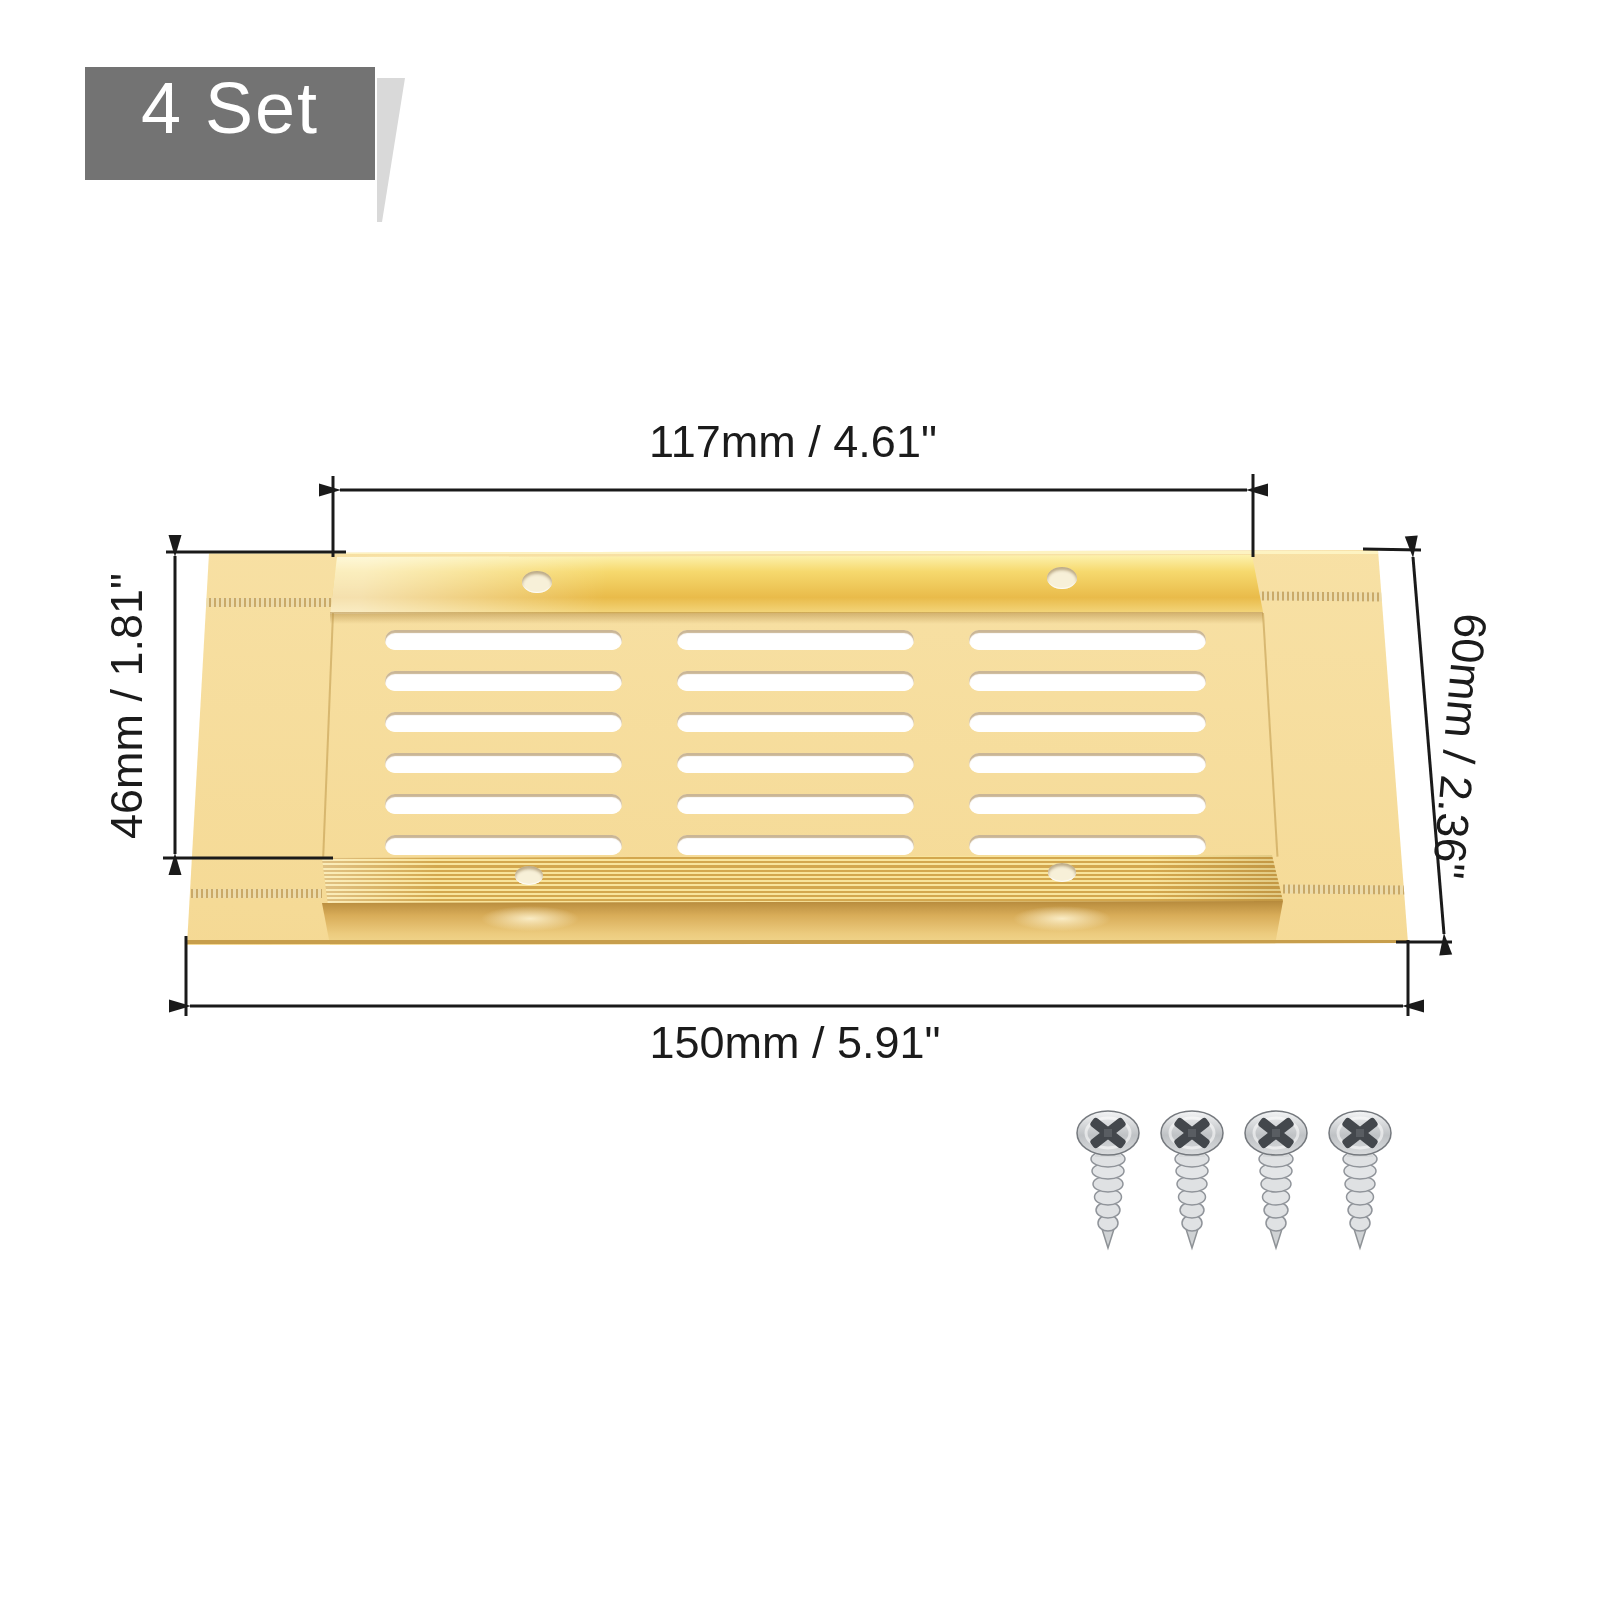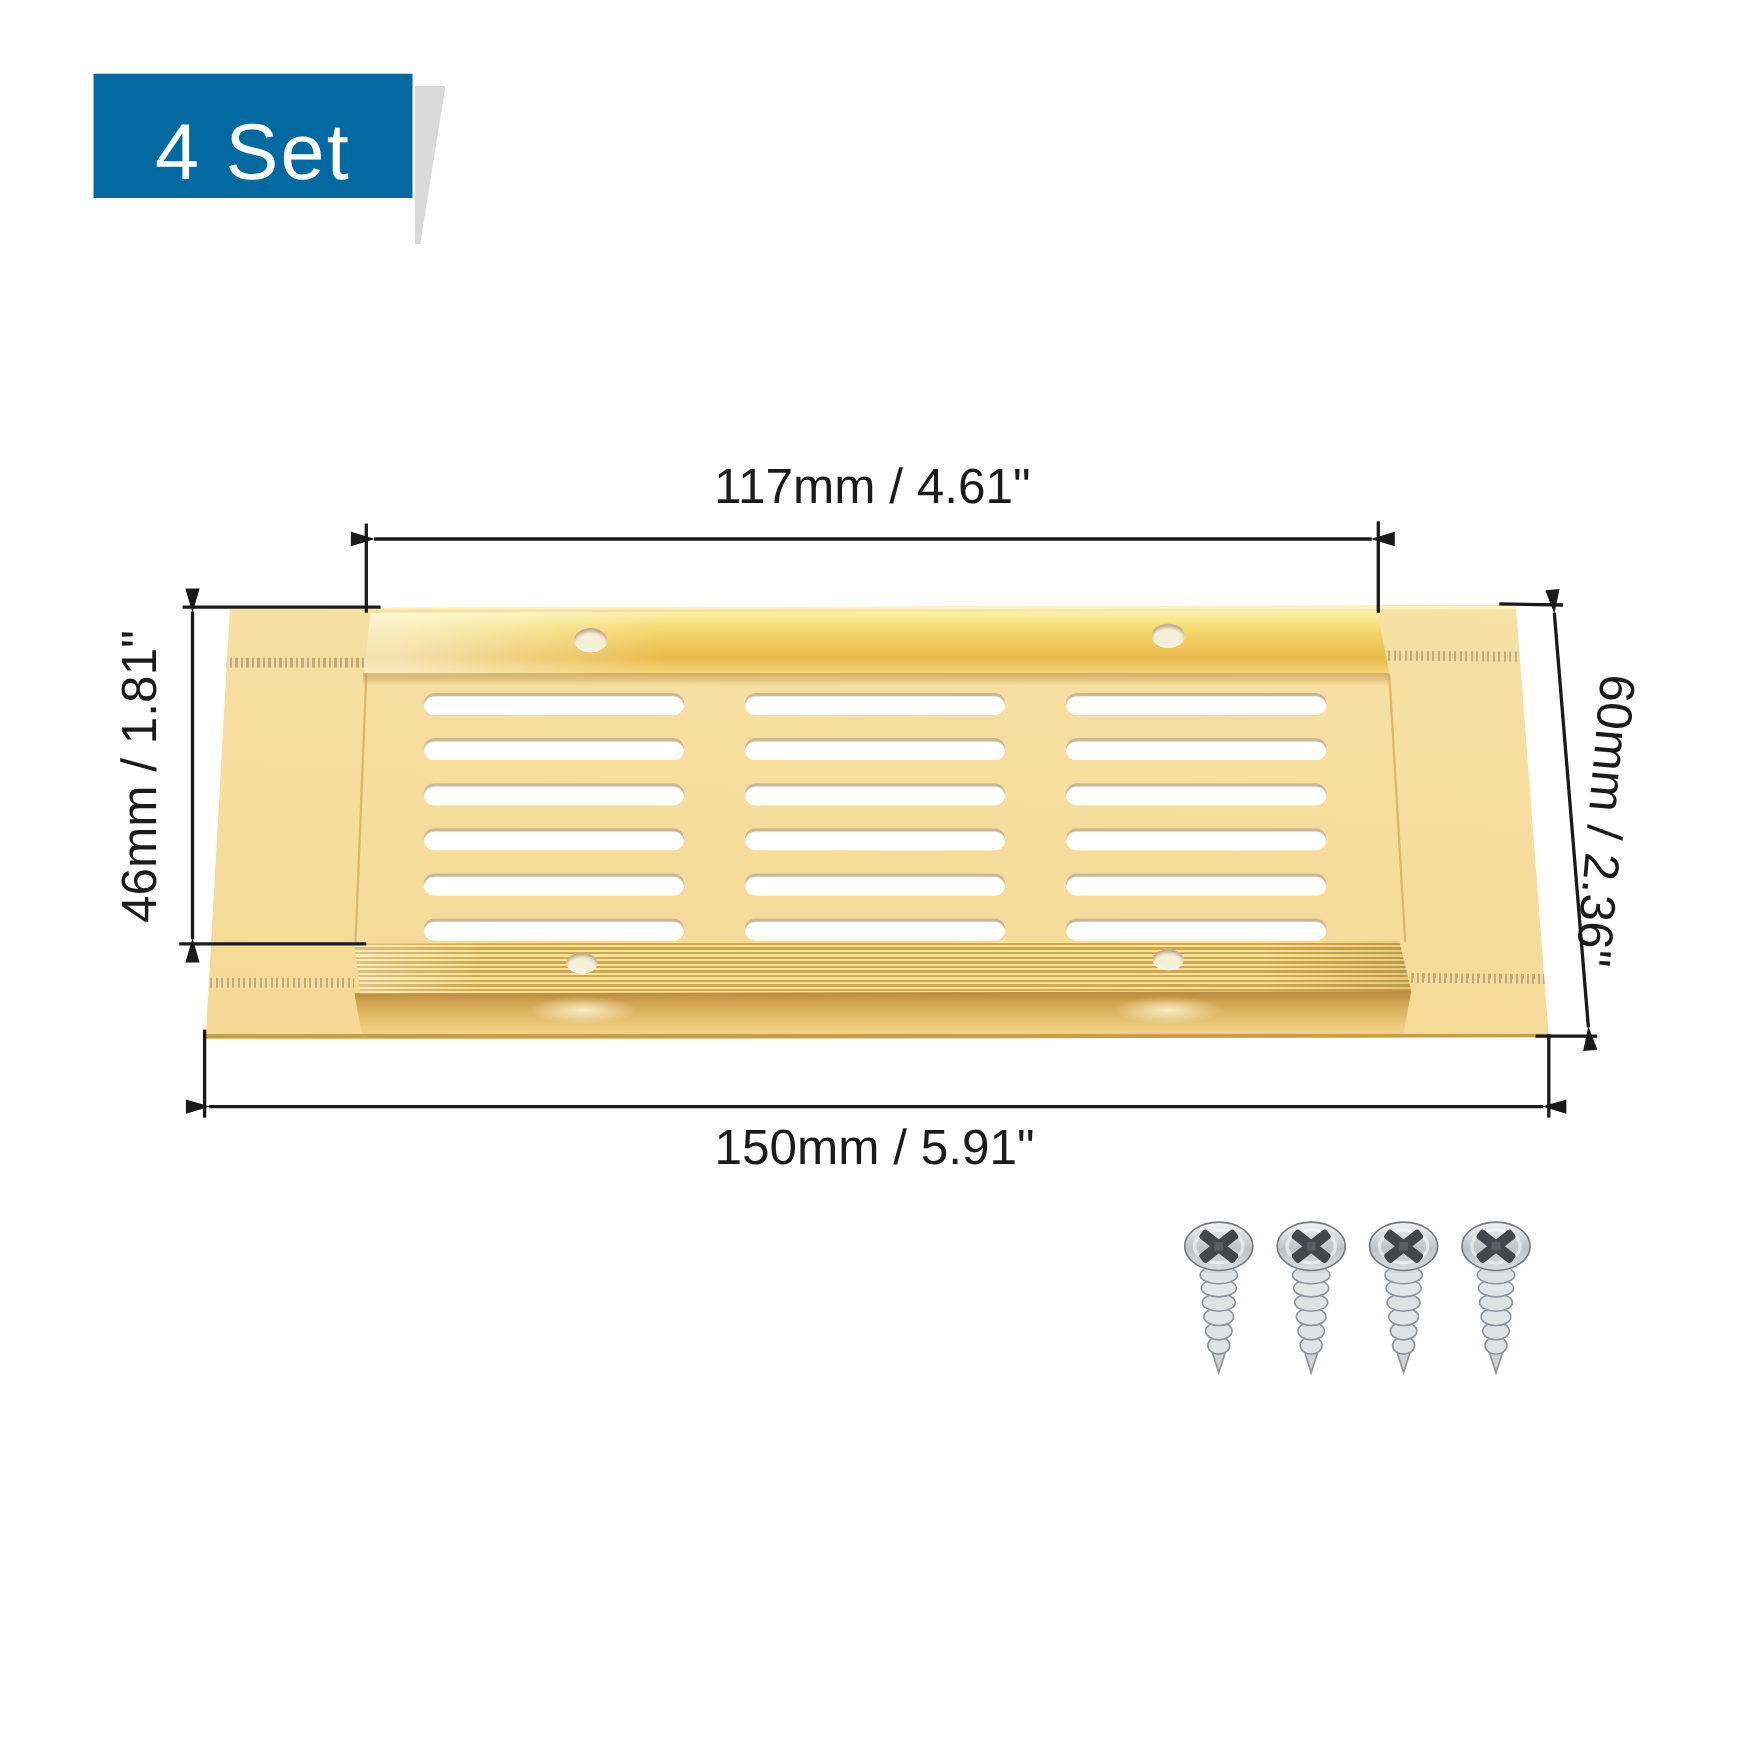--- a/index.html
+++ b/index.html
@@ -2,22 +2,22 @@
 <html><head>
 <meta charset="utf-8">
 <style>
   html,body{margin:0;padding:0;background:#fff;}
   .canvas{position:relative;width:1600px;height:1600px;background:#ffffff;overflow:hidden;
           font-family:"Liberation Sans", sans-serif;}
 
   
   .badge-fold{position:absolute;left:374px;top:78px;width:32px;height:144px;
               background:#d9d9d9;clip-path:polygon(3px 0,31px 0,8px 144px,3px 144px);}
-  .qty-badge{position:absolute;left:85px;top:67px;width:290px;height:113px;background:#0369a1;
-             display:flex;align-items:flex-end;justify-content:center;color:#ffffff;
+  .qty-badge{position:absolute;left:85px;top:67px;width:290px;height:113px;background:#737373;
+             display:flex;align-items:flex-start;justify-content:center;color:#ffffff;
              font-size:72px;letter-spacing:2px;}
 
   
   .plate{position:absolute;left:0;top:0;width:1600px;height:1600px;
          clip-path:polygon(209px 553px,1378px 550px,1408px 943px,187px 945px);
          background:linear-gradient(183deg,#f6dfa2 0%,#f8e2a8 28%,#f5da96 58%,#eeca78 100%);}
   .plate-top-edge{position:absolute;left:209px;top:551px;width:1169px;height:3px;background:#fdf3c2;}
   .plate-bottom-edge{position:absolute;left:187px;top:940px;width:1221px;height:4px;background:#c79e4c;}
 
   .flange{position:absolute;left:330px;top:555px;width:933px;height:59px;

